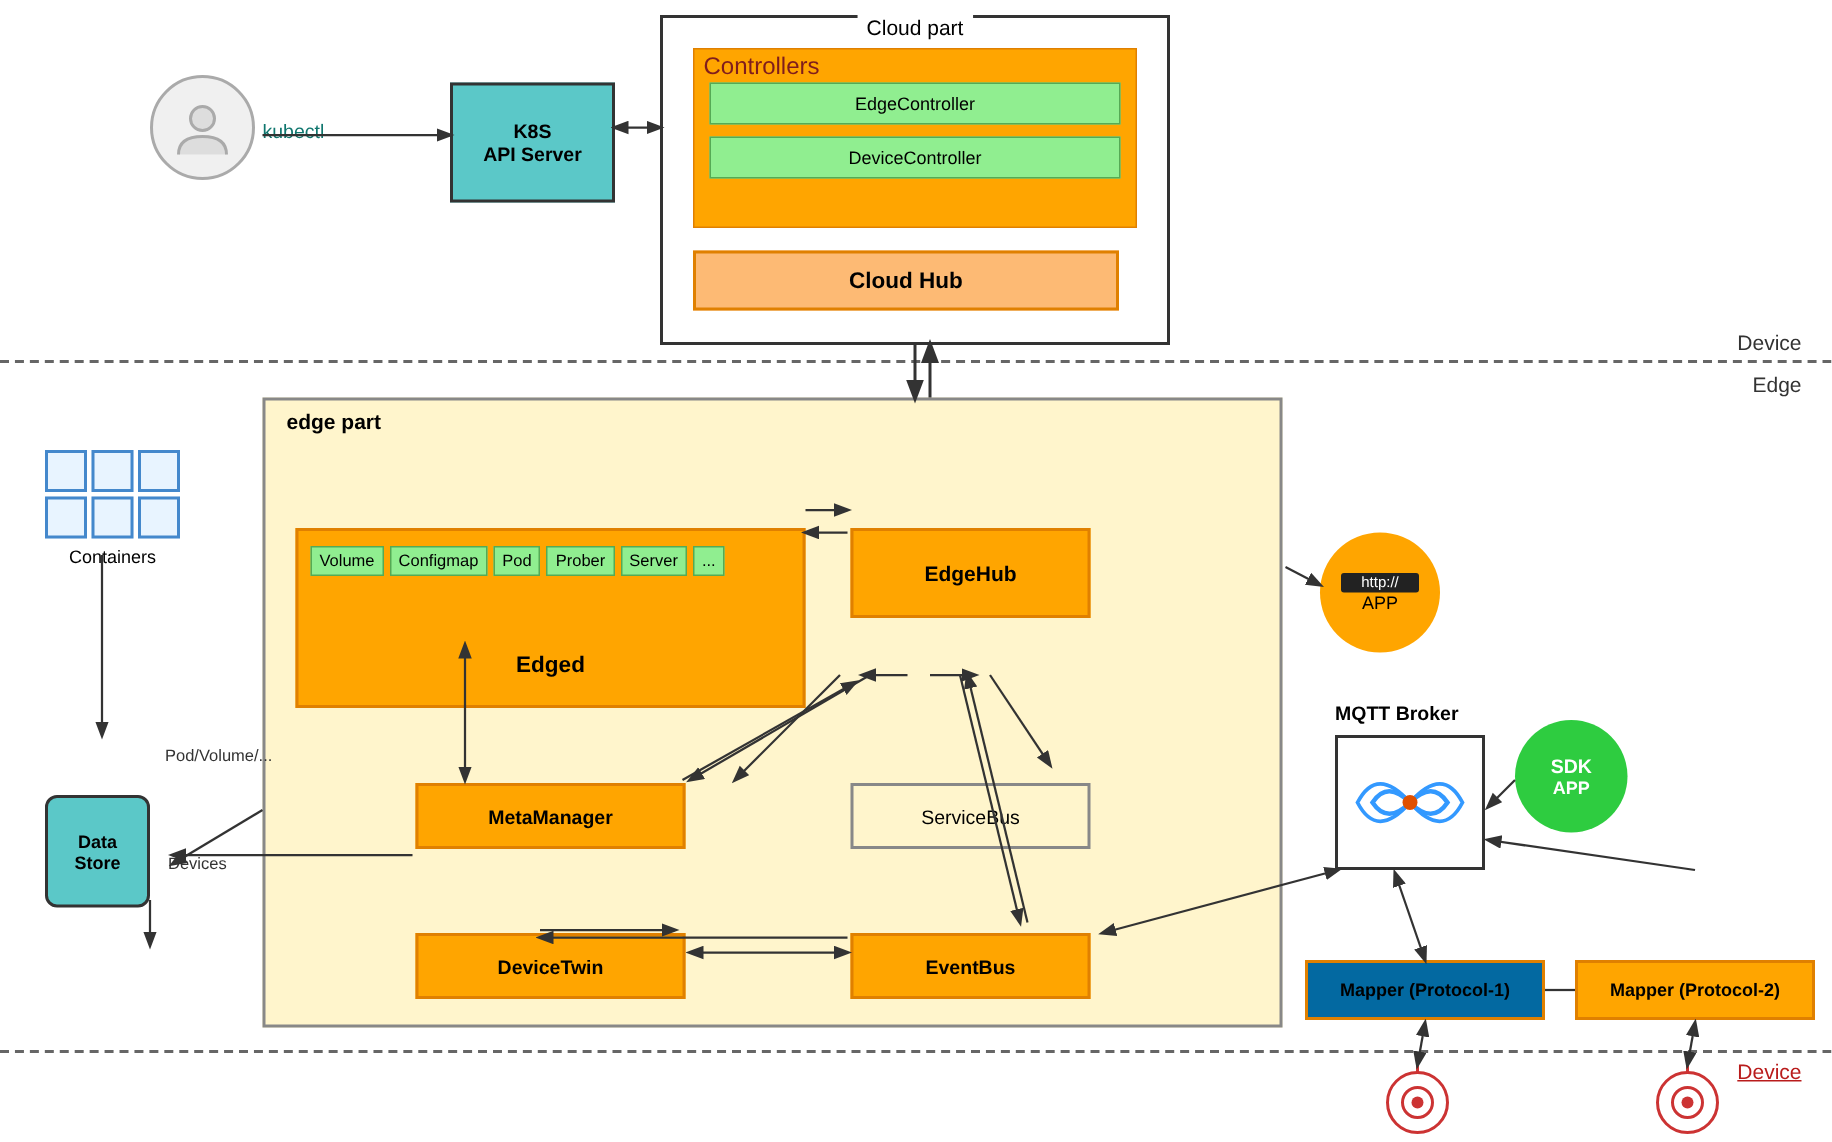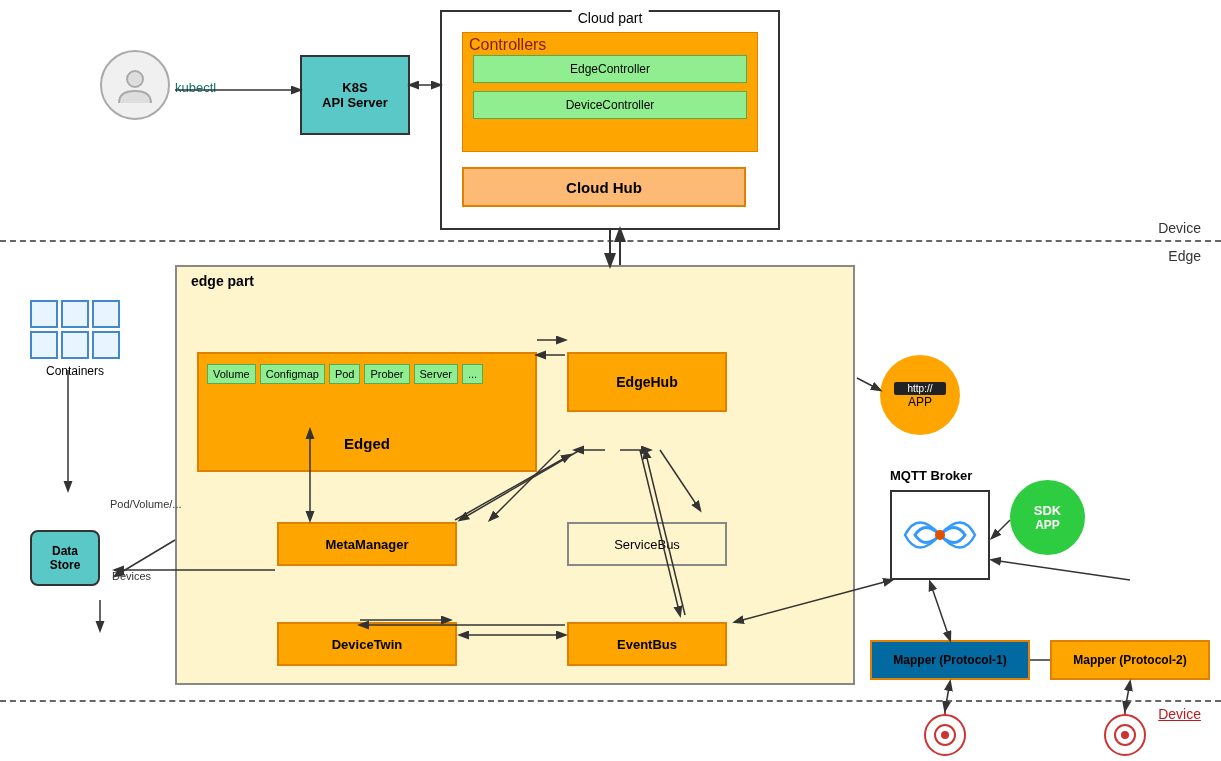--- a/index.html
+++ b/index.html
@@ -338,21 +338,21 @@
     .datastore-area {
       position: absolute;
       top: 530px;
       left: 30px;
       display: flex;
       flex-direction: column;
       align-items: center;
     }
     .datastore-cylinder {
       width: 70px;
-      height: 56px;
+      height: 75px;
       background: #5BC8C8;
       border: 2px solid #333;
       border-radius: 8px;
       display: flex;
       align-items: center;
       justify-content: center;
       text-align: center;
       font-size: 12px;
       font-weight: bold;
     }

